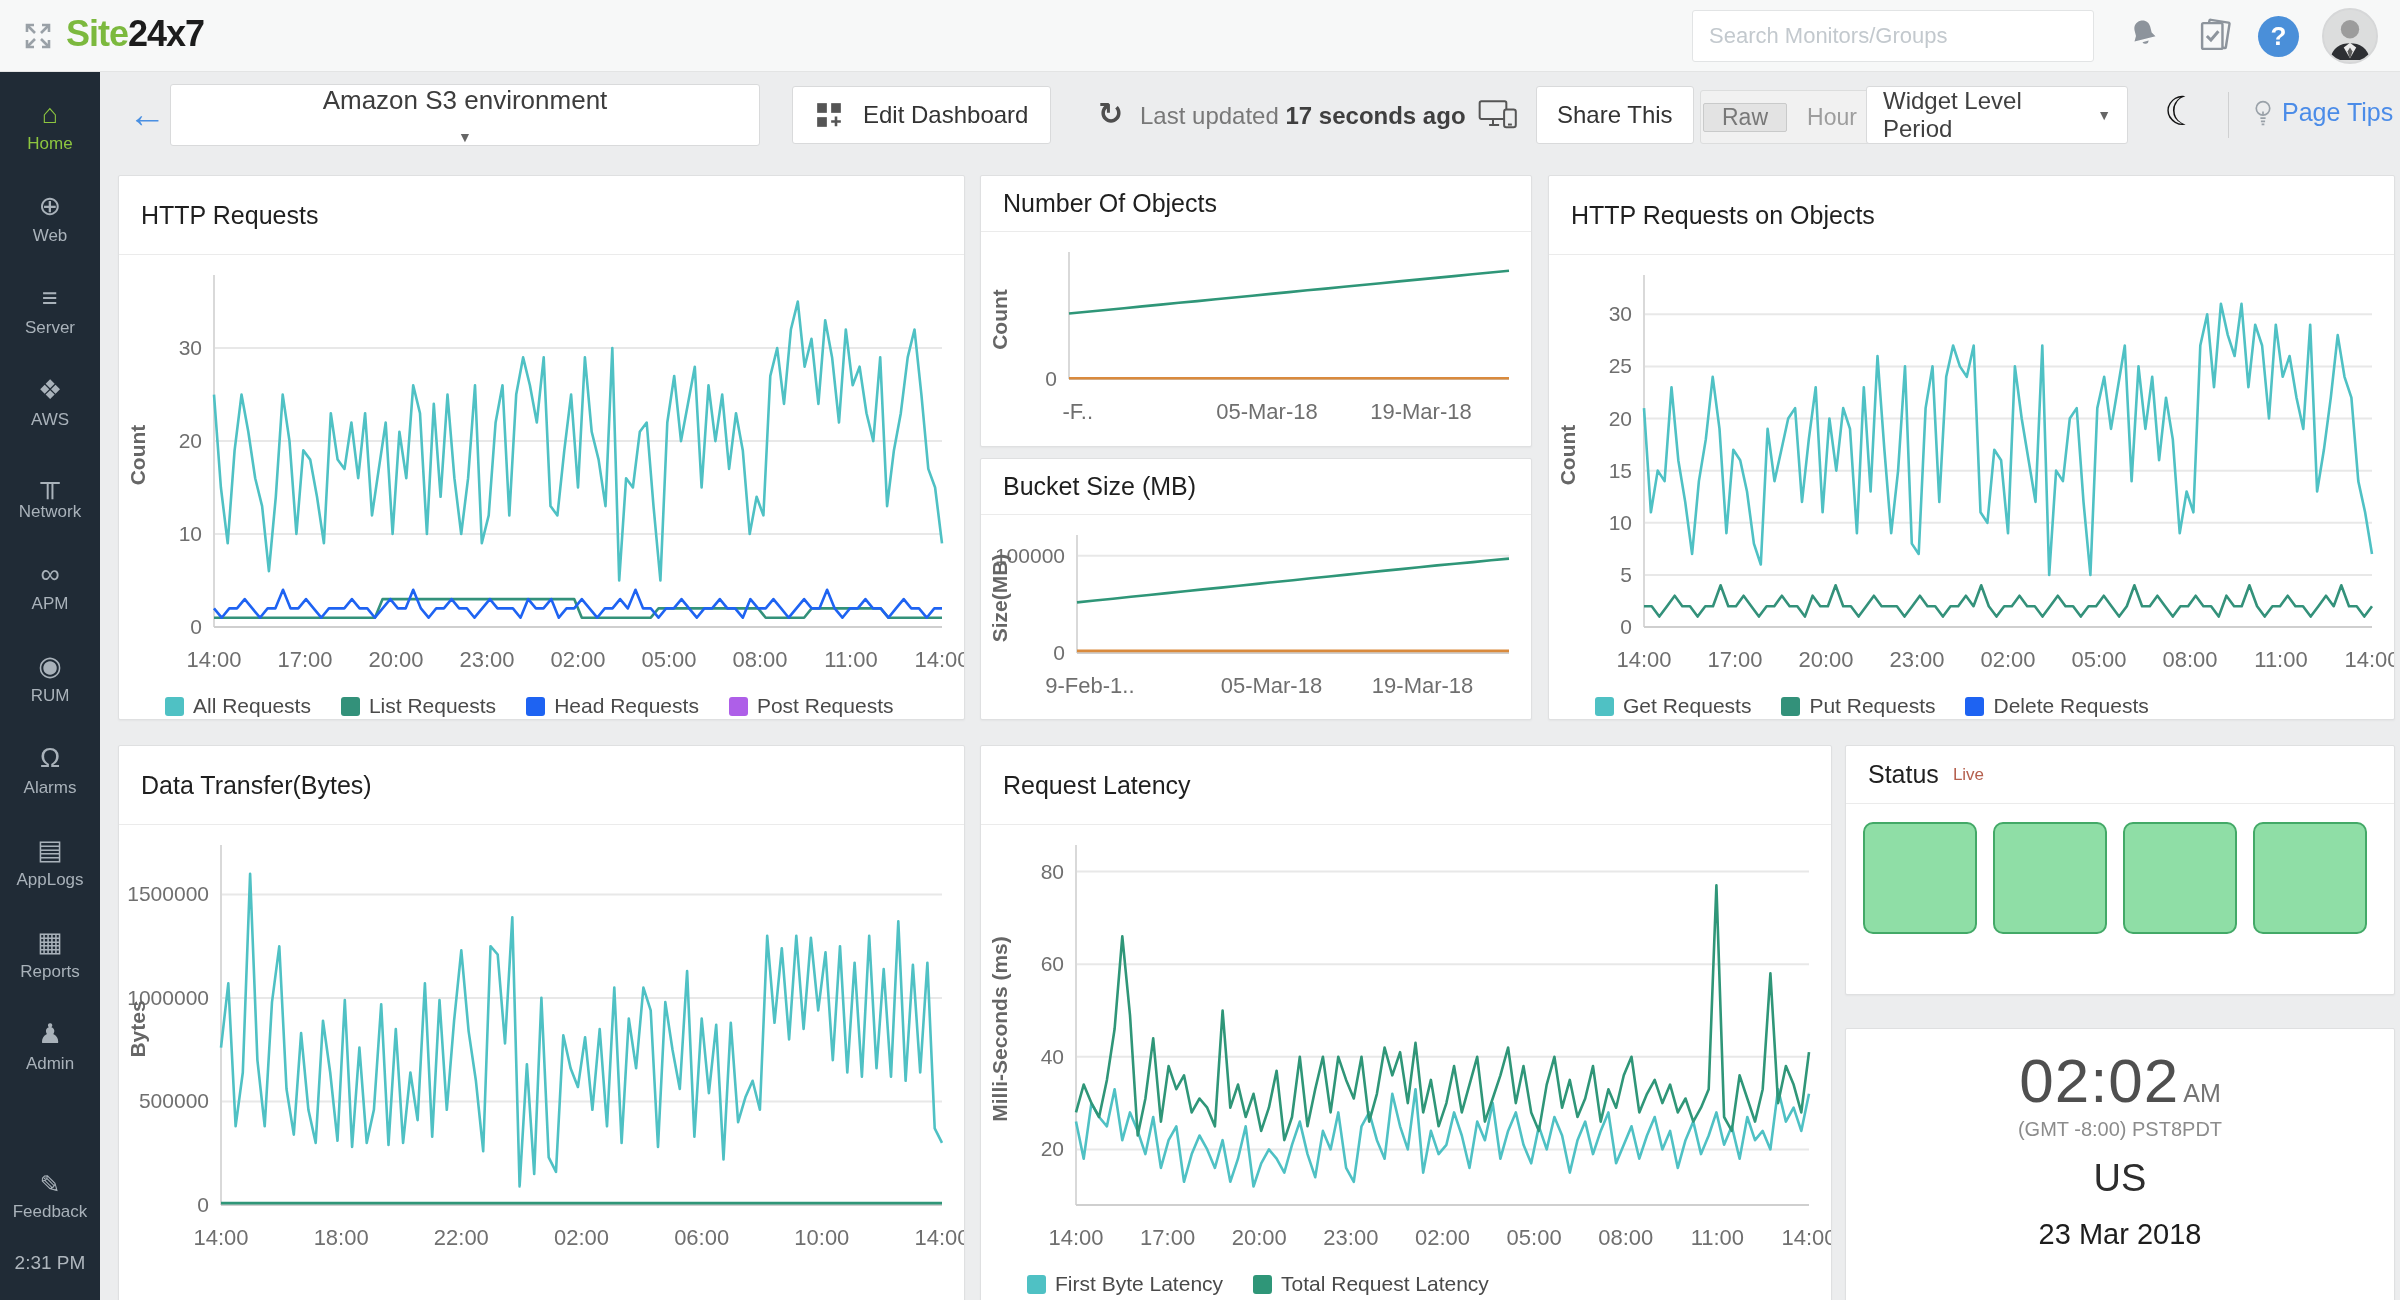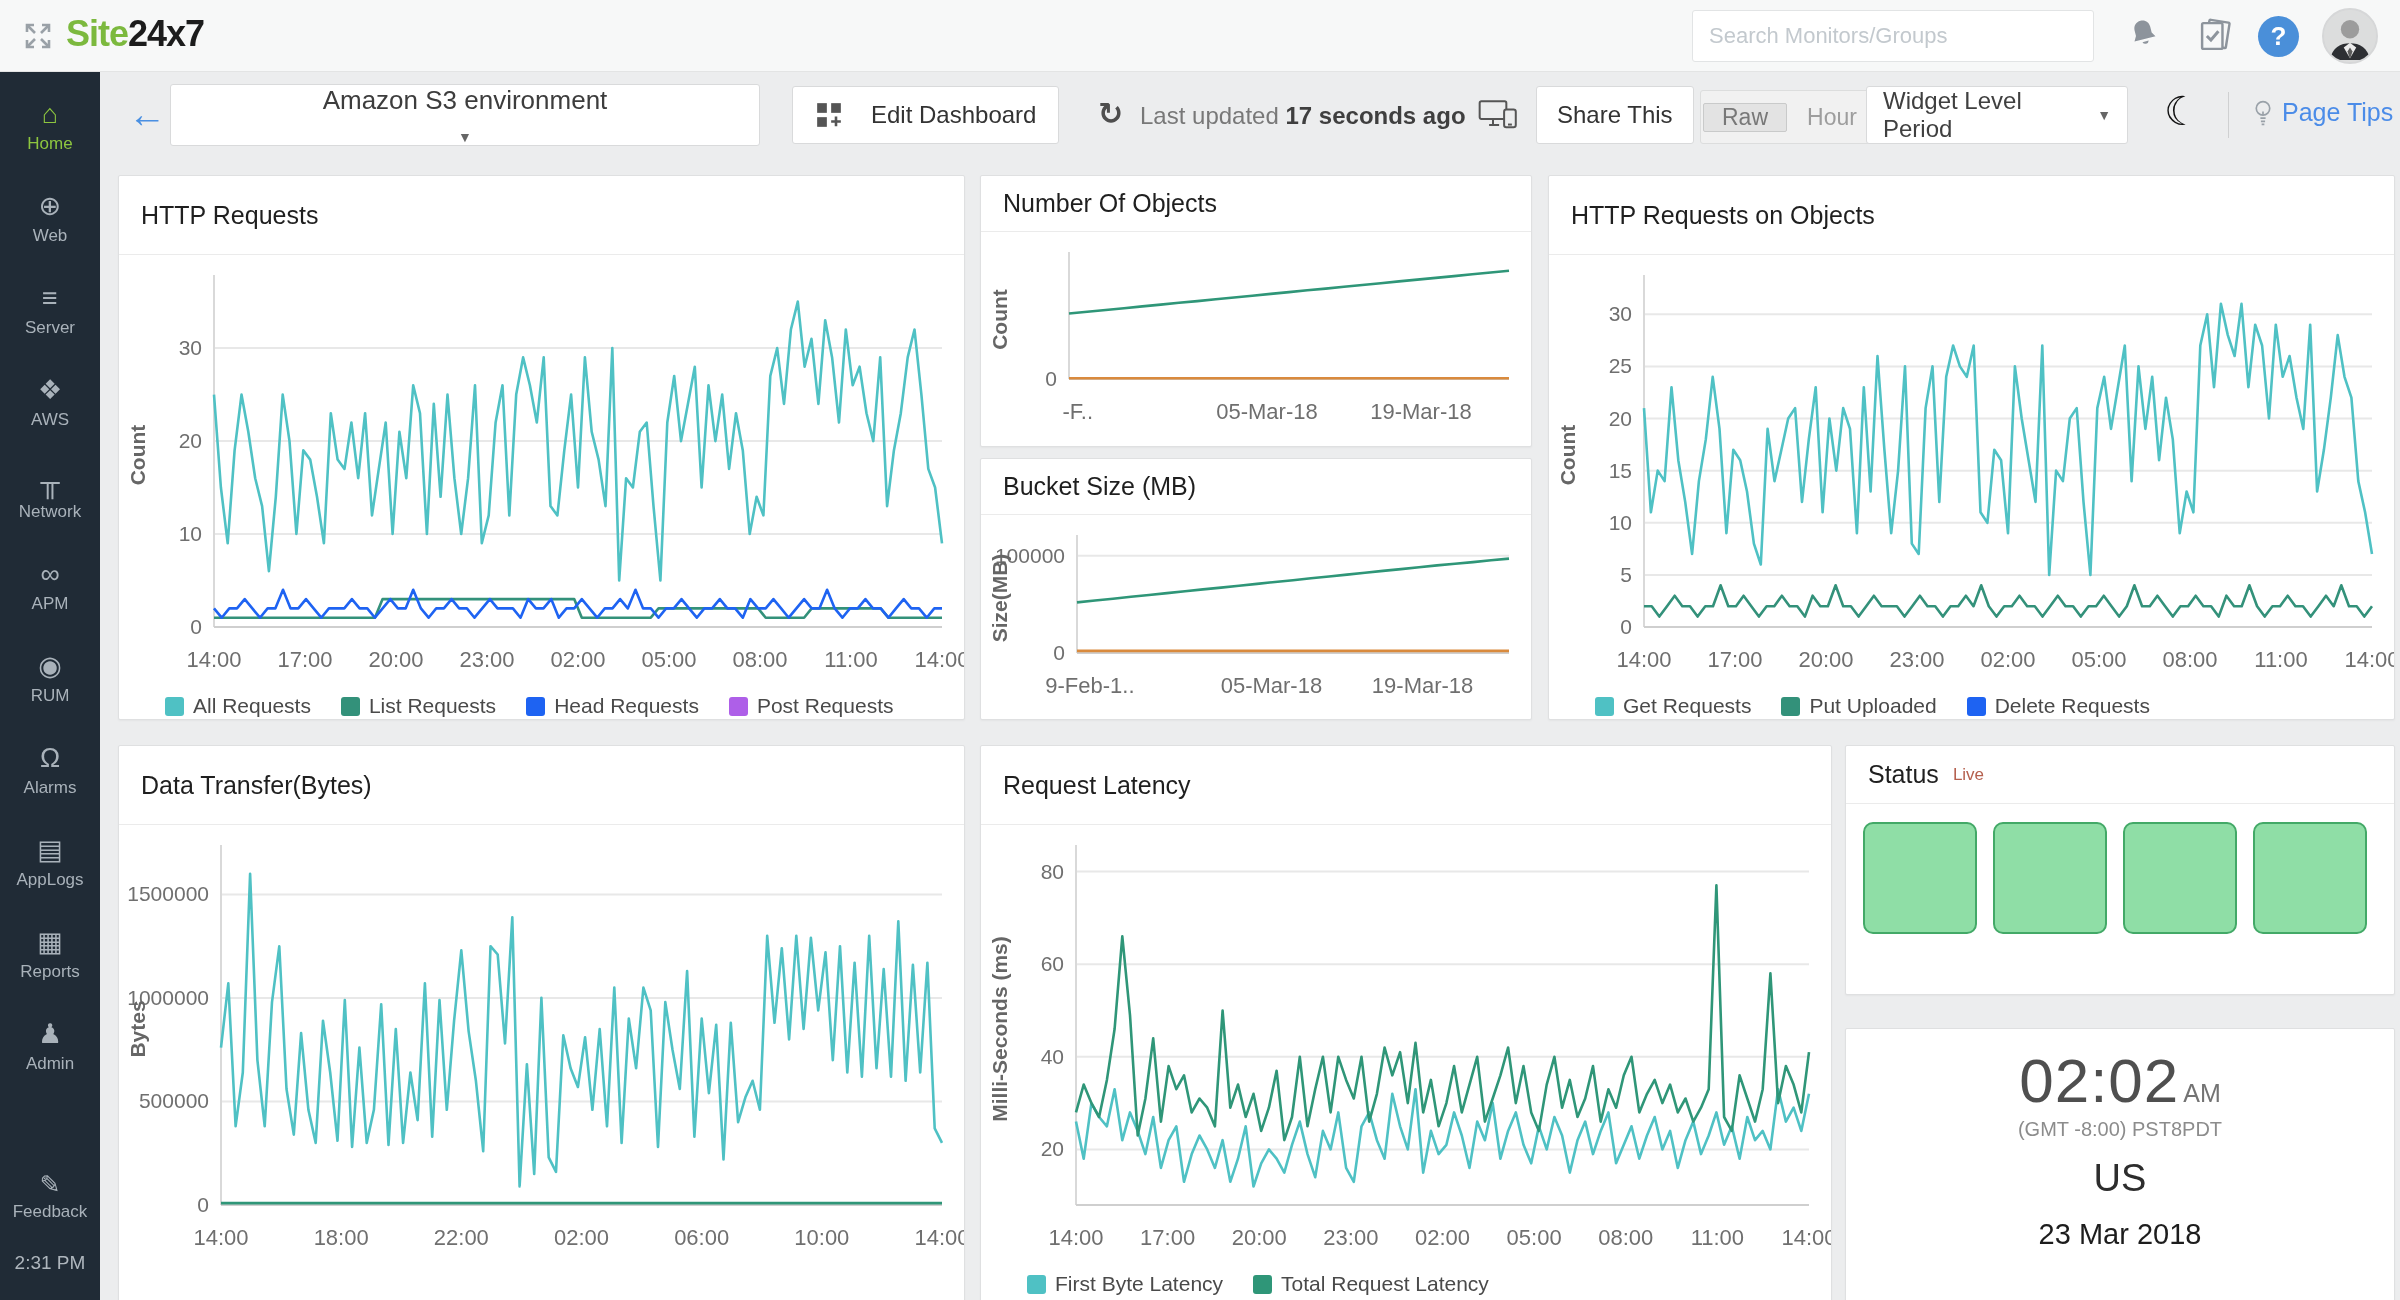--- a/index.html
+++ b/index.html
@@ -29,21 +29,21 @@
   .sb-footer { position:absolute; bottom:78px; width:100%; text-align:center; color:#a9b2ba; cursor:pointer; }
   .sb-footer .ic { display:block; font-size:25px; line-height:36px; }
   .sb-footer .lb { font-size:17px; }
   .sb-time { position:absolute; bottom:26px; width:100%; text-align:center; color:#aeb6bd; font-size:19px; }
 
   
   .back { position:absolute; left:128px; top:94px; font-size:38px; color:#4a90e2; cursor:pointer; line-height:40px; }
   .dd { background:#fff; border:1px solid #d9dadb; border-radius:3px; display:flex; align-items:center; justify-content:space-between; cursor:pointer; }
   .dash-dd { position:absolute; left:170px; top:84px; width:590px; height:62px; padding:0 20px; font-size:26px; color:#3d3d3d;flex-direction:column; }
   .caret { font-size:14px; color:#666; }
-  .btn { background:#fff; border:1px solid #d9dadb; border-radius:3px; font-size:24px; color:#333; display:flex; align-items:center; gap:28px; cursor:pointer; font-family:inherit; }
+  .btn { background:#fff; border:1px solid #d9dadb; border-radius:3px; font-size:24px; color:#333; display:flex; align-items:center; gap:20px; cursor:pointer; font-family:inherit; }
   .edit-btn { position:absolute; left:792px; top:86px; height:58px; padding:0 22px; }
   .refresh { position:absolute; left:1098px; top:96px; font-size:30px; color:#4e4e4e; font-weight:bold; cursor:pointer; }
   .lu { position:absolute; left:1140px; top:102px; font-size:24px; color:#787878; }
   .lu b { color:#3f3f3f; }
   .devices { position:absolute; left:1478px; top:98px; cursor:pointer; }
   .share-btn { position:absolute; left:1536px; top:86px; height:58px; padding:0 20px; }
   .seg { position:absolute; left:1700px; top:90px; height:54px; background:#f1f1f1; border:1px solid #dcdddd; border-radius:3px; display:flex; align-items:center; overflow:hidden; }
   .seg span { display:flex; align-items:center; padding:0 18px; font-size:23px; cursor:pointer; }
   .seg .seg-on { background:#e3e3e3; border:1px solid #c9caca; color:#787878; border-radius:2px; margin:2px; }
   .seg .seg-off { color:#9d9d9d; }
@@ -353,21 +353,21 @@
         <polyline points="95.0,351.2 102.7,351.2 110.3,361.6 118.0,351.2 125.7,340.7 133.3,351.2 141.0,351.2 148.6,361.6 156.3,351.2 164.0,351.2 171.6,330.3 179.3,351.2 187.0,351.2 194.6,340.7 202.3,351.2 209.9,361.6 217.6,351.2 225.3,351.2 232.9,340.7 240.6,351.2 248.3,351.2 255.9,361.6 263.6,340.7 271.3,351.2 278.9,351.2 286.6,330.3 294.2,351.2 301.9,351.2 309.6,361.6 317.2,351.2 324.9,340.7 332.6,351.2 340.2,351.2 347.9,351.2 355.5,361.6 363.2,351.2 370.9,340.7 378.5,351.2 386.2,351.2 393.9,361.6 401.5,351.2 409.2,351.2 416.9,340.7 424.5,351.2 432.2,330.3 439.8,351.2 447.5,361.6 455.2,351.2 462.8,351.2 470.5,340.7 478.2,351.2 485.8,351.2 493.5,361.6 501.1,351.2 508.8,340.7 516.5,351.2 524.1,351.2 531.8,361.6 539.5,351.2 547.1,351.2 554.8,340.7 562.5,351.2 570.1,361.6 577.8,351.2 585.4,330.3 593.1,351.2 600.8,351.2 608.4,340.7 616.1,351.2 623.8,361.6 631.4,351.2 639.1,351.2 646.7,340.7 654.4,351.2 662.1,351.2 669.7,361.6 677.4,340.7 685.1,351.2 692.7,351.2 700.4,330.3 708.1,351.2 715.7,361.6 723.4,351.2 731.0,351.2 738.7,340.7 746.4,351.2 754.0,351.2 761.7,361.6 769.4,351.2 777.0,340.7 784.7,351.2 792.3,330.3 800.0,351.2 807.7,351.2 815.3,361.6 823.0,351.2" fill="none" stroke="#33917a" stroke-width="2.6" stroke-linejoin="round"></polyline>
       </svg>
     </div>
   <div class="legend">
       <span class="lg-item">
         <span class="lg-chip" style="background: rgb(79, 193, 196);"></span>
         <span>Get Requests</span>
       </span>
       <span class="lg-item">
         <span class="lg-chip" style="background: rgb(51, 145, 122);"></span>
-        <span>Put Uploaded</span>
+        <span>Put Requests</span>
       </span>
       <span class="lg-item">
         <span class="lg-chip" style="background: rgb(30, 99, 242);"></span>
         <span>Delete Requests</span>
       </span>
     </div>
 </section>
 
 <section class="panel" style="left:118px; top:745px; width:847px; height:560px">
   <header class="ph ph-62">

